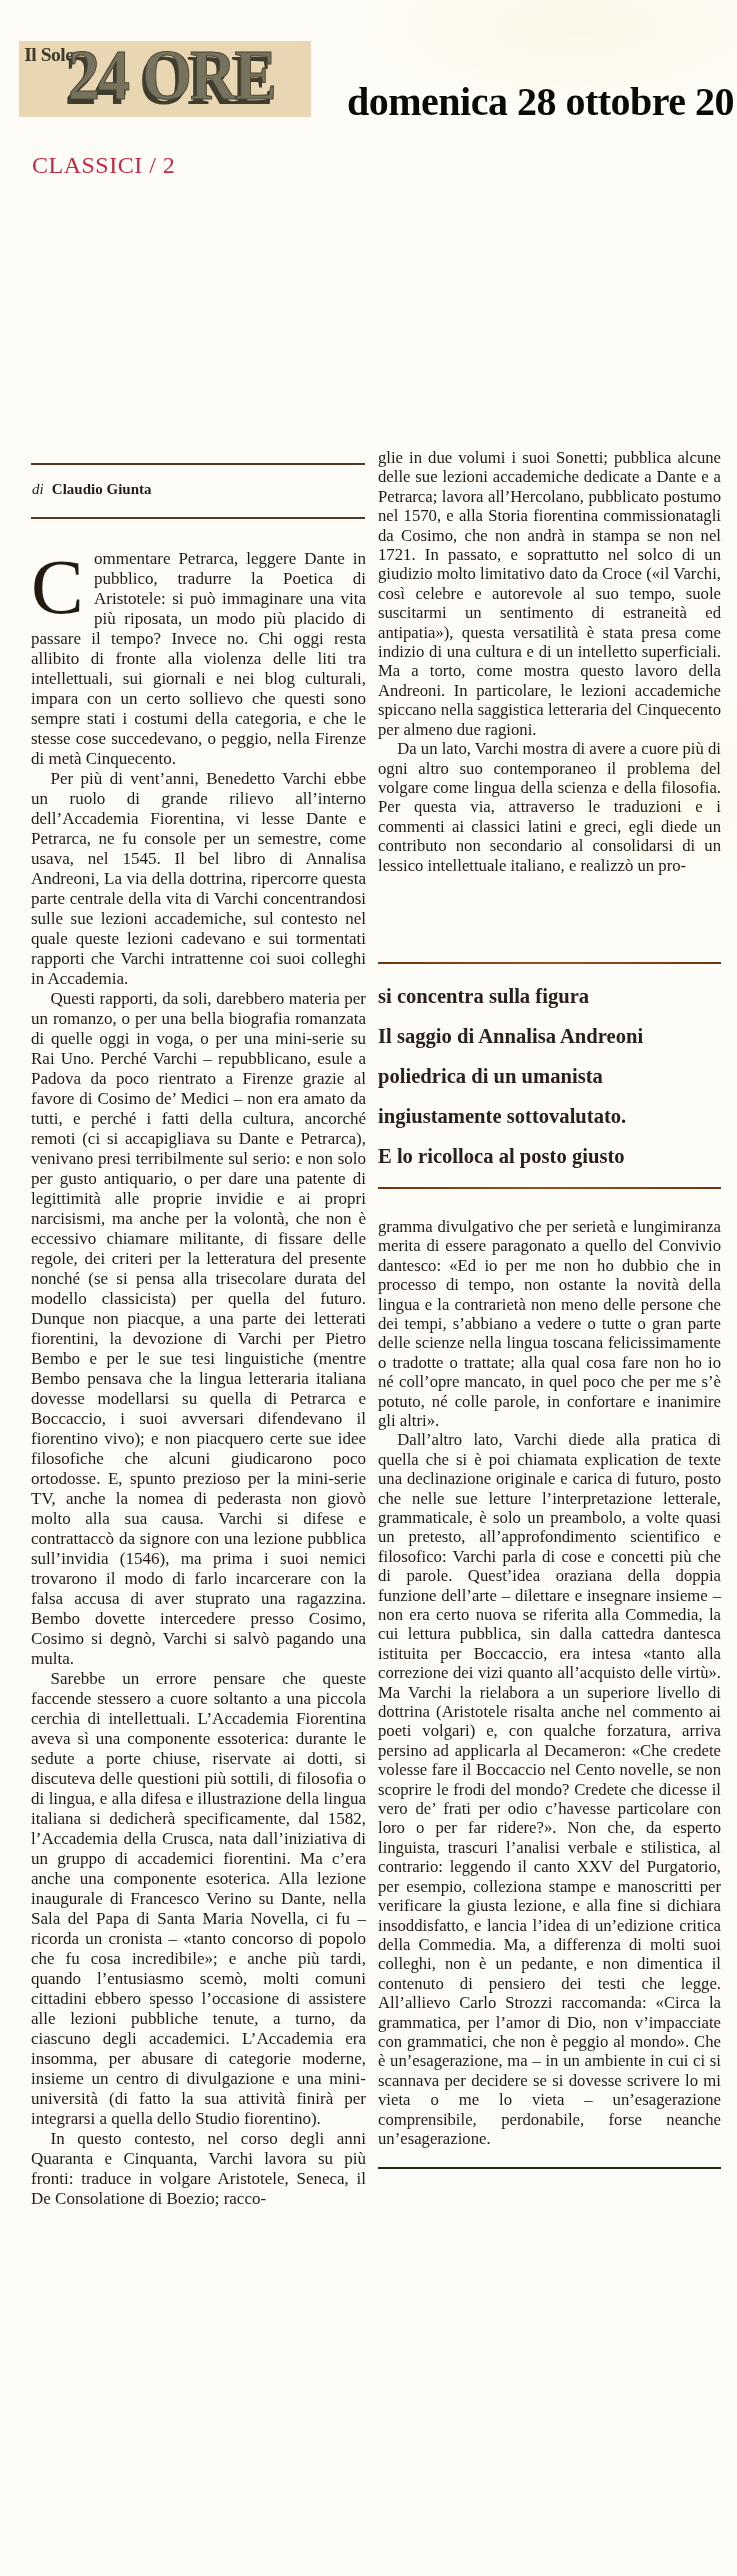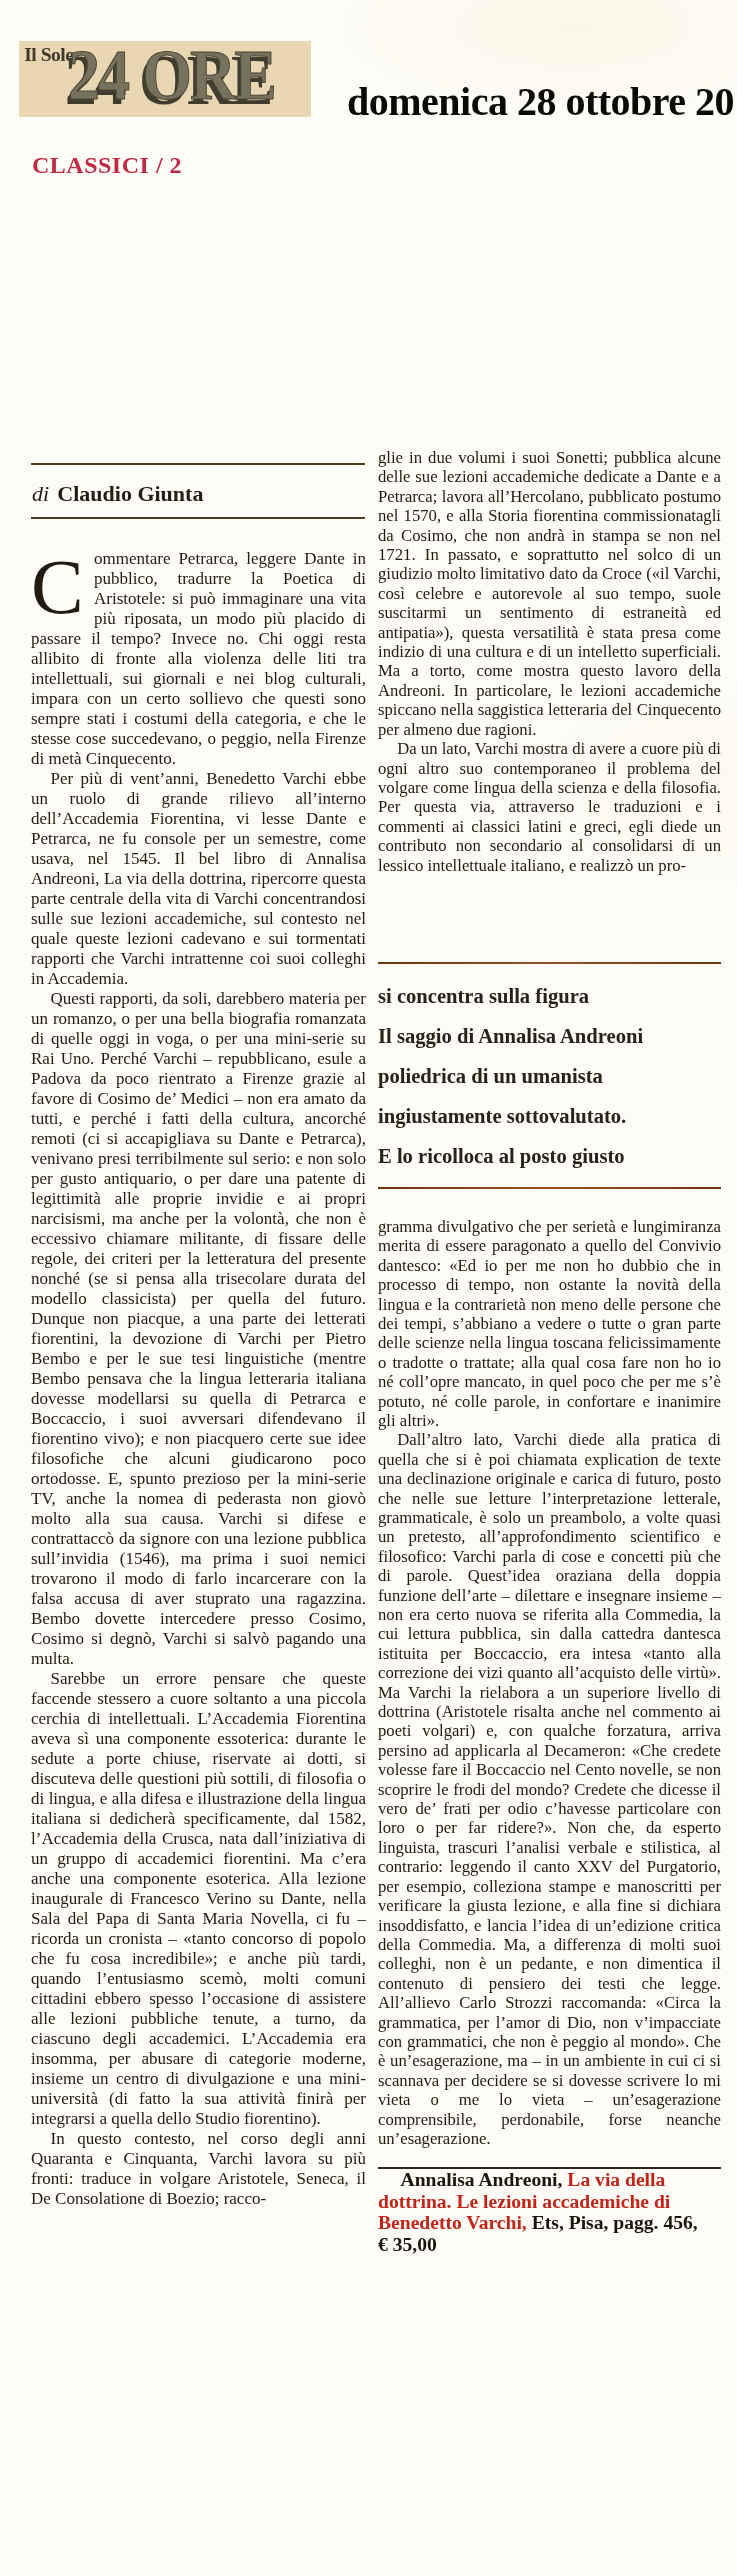--- a/index.html
+++ b/index.html
@@ -16,26 +16,26 @@
   
   .masthead-box{position:absolute; left:19px; top:41px; width:292px; height:76px; background:var(--paper_cream,#e9d6b2);}
   .brand-prefix{position:absolute; left:5.2px; top:3.1px; font-size:19.6px; font-weight:bold; color:#3f3a2b; letter-spacing:-0.5px;}
   .brand-name{
     position:absolute; left:49px; top:-6.2px; font-size:71px; font-weight:bold;
     color:#76725e; letter-spacing:-2.1px; transform:scaleX(0.90); transform-origin:left top;
     text-shadow:-3.6px 4.6px 0 #403d2e; -webkit-text-stroke:1px #4a4634; white-space:nowrap;
   }
   .date{position:absolute; left:347px; top:78px; font-size:40px; font-weight:bold; color:#0c0a07; letter-spacing:-0.5px; white-space:nowrap;}
   
-  .kicker{position:absolute; left:32px; top:152px; font-size:24px; font-weight:bold; color:var(--kicker_red,#c02a45); letter-spacing:0.5px; white-space:nowrap;}
+  .kicker{position:absolute; left:32px; top:152px; font-size:24px; font-weight:normal; color:var(--kicker_red,#c02a45); letter-spacing:0.5px; white-space:nowrap;}
   .headline{position:absolute; left:28px; top:203px; font-size:83px; line-height:110px; color:#2b261e; letter-spacing:-1.5px; white-space:nowrap;}
   
   .rule{position:absolute; left:31px; width:334px; height:1.5px; background:var(--rule_brown,#53371e);}
   .rule.r-top{top:463px;} .rule.r-bottom{top:517px;}
-  .byline{position:absolute; left:32px; top:481px; font-size:22px; color:#251d13; white-space:nowrap;}
+  .byline{position:absolute; left:32px; top:481px; font-size:15px; color:#251d13; white-space:nowrap;}
   .byline .prefix{font-style:italic; margin-right:8.2px;}
   .byline .author{font-weight:bold;}
   
   .col{position:absolute; text-align:justify; hyphens:auto; -webkit-hyphens:auto; color:#231a0f;}
   .col p{margin:0; text-indent:1.15em;}
   .col p:first-child{text-indent:0;}
   .left-col{left:31px; top:549px; width:335px; height:1965px; font-size:17px; line-height:20px; overflow:hidden;}
   .right-col{left:378px; top:448px; width:343px; font-size:16.7px; line-height:19.4px;}
   .dropcap{float:left; font-size:79px; line-height:60px; padding:8.2px 10.3px 1px 0; color:#241b10;}
   .rc-part1{min-height:509px;}
@@ -94,17 +94,16 @@
       <div>E lo ricolloca al posto giusto</div>
     </div>
     <div class="pq-rule pq-bottom"></div>
 
     <div class="rc-part2">
         <p>gramma divulgativo che per serietà e lungimiranza merita di essere paragonato a quello del Convivio dantesco: «Ed io per me non ho dubbio che in processo di tempo, non ostante la novità della lingua e la contrarietà non meno delle persone che dei tempi, s’abbiano a vedere o tutte o gran parte delle scienze nella lingua toscana felicissimamente o tradotte o trattate; alla qual cosa fare non ho io né coll’opre mancato, in quel poco che per me s’è potuto, né colle parole, in confortare e inanimire gli altri».</p>
         <p>Dall’altro lato, Varchi diede alla pratica di quella che si è poi chiamata explication de texte una declinazione originale e carica di futuro, posto che nelle sue letture l’interpretazione letterale, grammaticale, è solo un preambolo, a volte quasi un pretesto, all’approfondimento scientifico e filosofico: Varchi parla di cose e concetti più che di parole. Quest’idea oraziana della doppia funzione dell’arte – dilettare e insegnare insieme – non era certo nuova se riferita alla Commedia, la cui lettura pubblica, sin dalla cattedra dantesca istituita per Boccaccio, era intesa «tanto alla correzione dei vizi quanto all’acquisto delle virtù». Ma Varchi la rielabora a un superiore livello di dottrina (Aristotele risalta anche nel commento ai poeti volgari) e, con qualche forzatura, arriva persino ad applicarla al Decameron: «Che credete volesse fare il Boccaccio nel Cento novelle, se non scoprire le frodi del mondo? Credete che dicesse il vero de’ frati per odio c’havesse particolare con loro o per far ridere?». Non che, da esperto linguista, trascuri l’analisi verbale e stilistica, al contrario: leggendo il canto XXV del Purgatorio, per esempio, colleziona stampe e manoscritti per verificare la giusta lezione, e alla fine si dichiara insoddisfatto, e lancia l’idea di un’edizione critica della Commedia. Ma, a differenza di molti suoi colleghi, non è un pedante, e non dimentica il contenuto di pensiero dei testi che legge. All’allievo Carlo Strozzi raccomanda: «Circa la grammatica, per l’amor di Dio, non v’impacciate con grammatici, che non è peggio al mondo». Che è un’esagerazione, ma – in un ambiente in cui ci si scannava per decidere se si dovesse scrivere lo mi vieta o me lo vieta – un’esagerazione comprensibile, perdonabile, forse neanche un’esagerazione.</p>
       </div>
 
     <div class="book-rule"></div>
-    <p class="book-info"><span>Annalisa Andreoni, </span><span class="book-title">La via della dottrina. Le lezioni accademiche di Benedetto Varchi, </span><span>Ets, Pisa, pagg. 456, € 35,00</span></p>
   </div>
 
 </div>
 
 
 </body></html>

